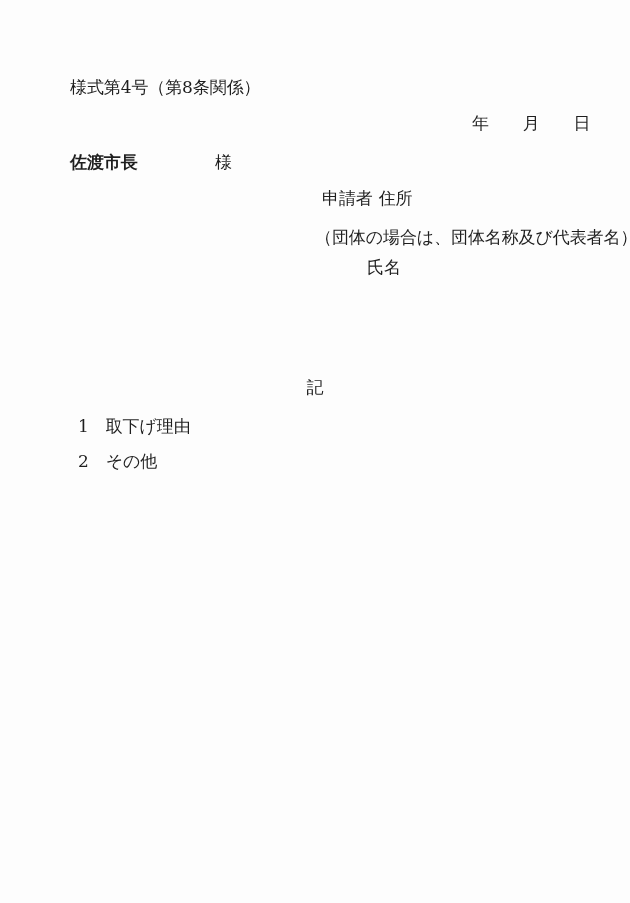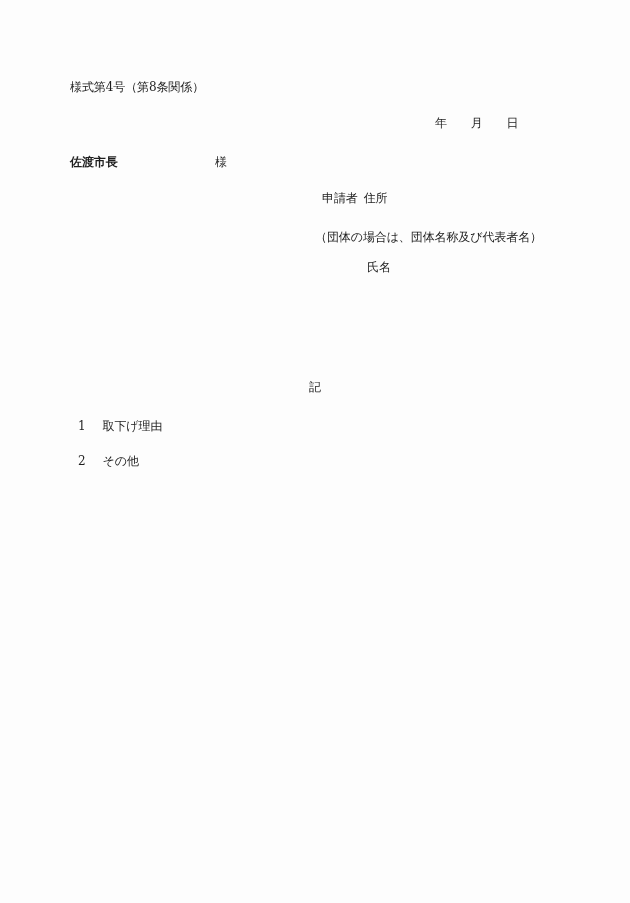--- a/index.html
+++ b/index.html
@@ -13,27 +13,27 @@
   }
   .page {
     position: relative;
     width: 630px;
     height: 903px;
     background: #fdfdfd;
     overflow: hidden;
   }
   .abs {
     position: absolute;
-    font-size: 12px;
+    font-size: 17px;
     letter-spacing: -0.1px;
     line-height: 17px;
     white-space: pre;
   }
   .form-number       { left: 70px;  top: 79px;  }
-  .date-line         { left: 435px; top: 115px; }
+  .date-line         { left: 472px; top: 115px; }
   .addressee-name    { left: 70px;  top: 154px; font-weight: bold; }
   .addressee-honor   { left: 215px; top: 154px; }
   .applicant-row1    { left: 322px; top: 190px; display: flex; gap: 6px; justify-content: flex-end; }
   .applicant-name    { left: 367px; top: 211px; margin-top: 48px; }
   .applicant-org     { left: 315px; top: 229px; }
   .doc-title         { left: 0; right: 0; top: 259px; text-align: center; padding-left: 38px; }
   .body-text         { left: 70px;  top: 300px; width: 512px; line-height: 20px; white-space: pre-line; }
   .ki-marker         { left: 0; right: 0; top: 379px; text-align: center; }
   .list-item         { display: flex; gap: 17px; }
   .item-1            { left: 78px;  top: 418px; }

